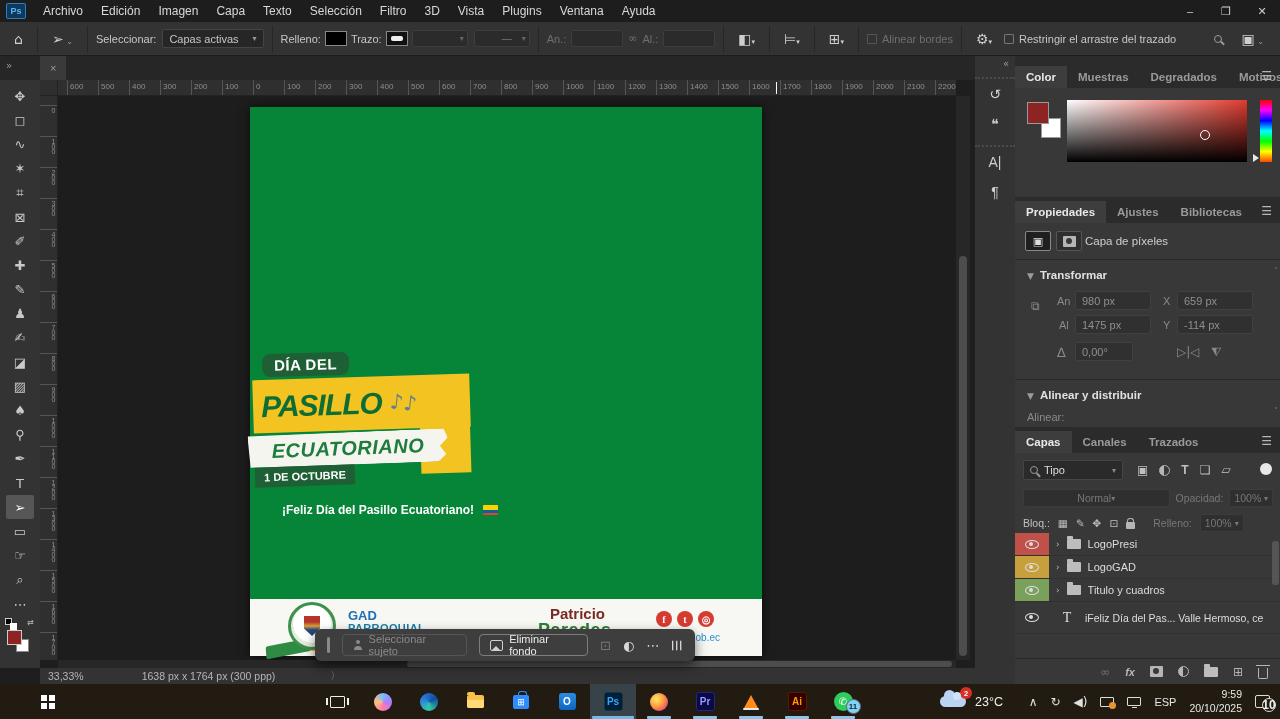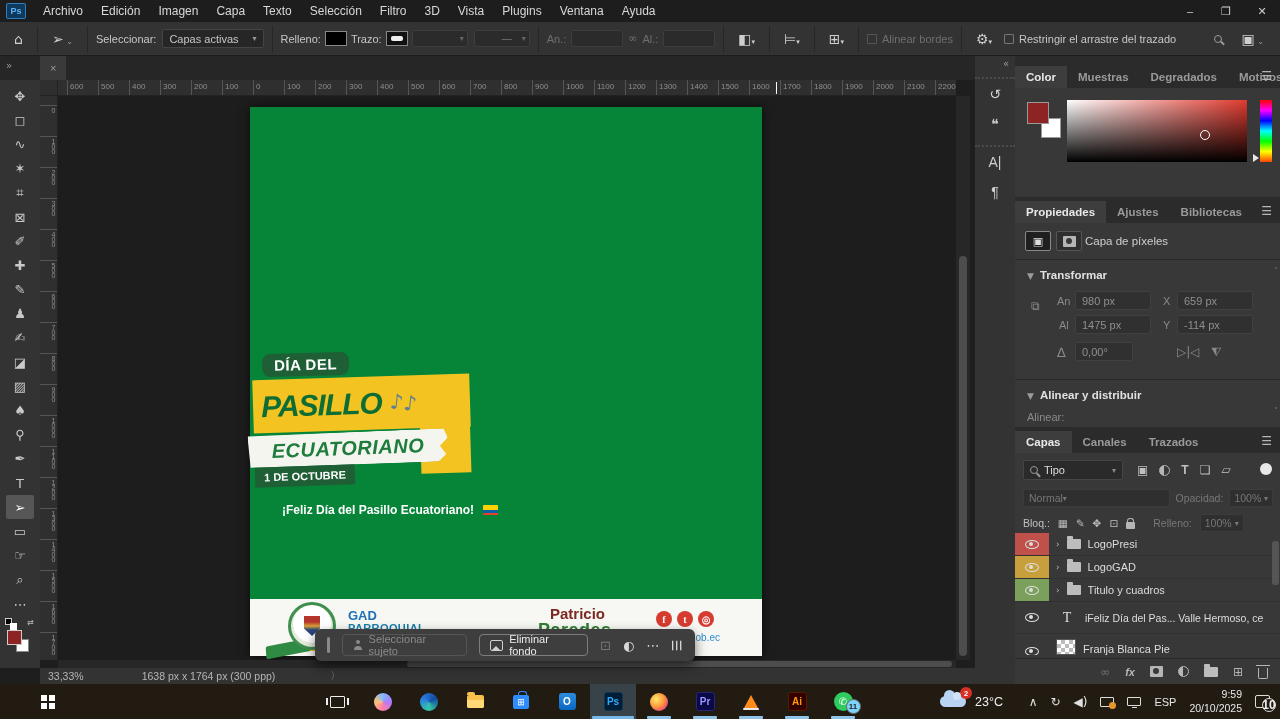--- a/index.html
+++ b/index.html
@@ -129,21 +129,21 @@
 .tf-box{position:absolute;width:76px;height:19px;background:#303030;border:1px solid #404040;border-radius:2px;color:#8f8f8f;font-size:11px;display:flex;align-items:center;padding:0 6px}
 .linkic{position:absolute;left:16px;top:102px;color:#8a8a8a;font-size:12px}
 .flipic{position:absolute;color:#8a8a8a;font-size:12px}
 .divid{position:absolute;left:0;width:265px;height:1px;background:#2a2a2a}
 .pscroll{position:absolute;right:2px;color:#777;font-size:8px}
 
 .searchbox{position:absolute;left:8px;top:33px;width:100px;height:20px;background:#2a2a2a;border:1px solid #454545;border-radius:2px;display:flex;align-items:center;gap:6px;padding:0 6px;color:#ddd;font-size:11px}
 .filtics{position:absolute;left:122px;top:33px;display:flex;gap:11px;color:#c0c0c0;font-size:12px;align-items:center;height:20px}
 .ftoggle{position:absolute;right:8px;top:36px;width:12px;height:12px;border-radius:50%;background:#e8e8e8}
 .blendrow{position:absolute;left:8px;top:62px;width:250px;display:flex;align-items:center;gap:6px;font-size:10.5px;color:#777}
-.combo{width:148px;height:18px;background:#2f2f2f;border:1px solid #3c3c3c;border-radius:2px;display:flex;align-items:center;justify-content:flex-start;padding:0 5px;color:#777}
+.combo{width:148px;height:18px;background:#2f2f2f;border:1px solid #3c3c3c;border-radius:2px;display:flex;align-items:center;justify-content:center;padding:0 5px;color:#777}
 .pct{width:44px;height:18px;background:#2f2f2f;border:1px solid #3c3c3c;border-radius:2px;display:flex;align-items:center;justify-content:space-between;padding:0 4px;color:#777}
 .lockrow{position:absolute;left:8px;top:87px;width:250px;display:flex;align-items:center;gap:8px;font-size:10.5px;color:#c0c0c0}
 .lrows{position:absolute;left:0;top:106px;width:265px;height:122px;overflow:hidden}
 .lrow{display:flex;align-items:center;height:23px;border-bottom:1px solid #313131;gap:7px}
 .eyecell{width:34px;height:100%;display:flex;align-items:center;justify-content:center;flex:0 0 34px}
 .eye{position:relative;width:14px;height:9px;border:1.5px solid #ddd;border-radius:50%}
 .eye::after{content:"";position:absolute;left:3px;top:1px;width:4px;height:4px;border-radius:50%;background:#ddd}
 .chv{color:#bbb;font-size:9px}
 .folder{width:14px;height:10px;background:#bdbdbd;border-radius:1px;position:relative}
 .folder::before{content:"";position:absolute;top:-3px;left:0;width:6px;height:3px;background:#bdbdbd;border-radius:1px 1px 0 0}
@@ -633,27 +633,20 @@
         <span class="folder"></span>
         <span class="lname">Titulo y cuadros</span>
       </div>
       <div class="lrow" style="height:32px">
         <span class="eyecell">
             <span class="eye"></span>
           </span>
         <span class="tthumb">T</span>
         <span class="lname" style="font-size:10.5px">iFeliz Día del Pas... Valle Hermoso, ce</span>
       </div>
-      <div class="lrow" style="height:22px;align-items:flex-end;padding-bottom:0">
-        <span class="eyecell">
-            <span class="eye" style="margin-top:14px"></span>
-          </span>
-        <span class="checker" style="margin-top:12px"></span>
-        <span class="lname" style="margin-top:14px">Franja Blanca Pie</span>
-      </div>
       <span class="lscroll"></span>
     </div>
     <div class="lbottom">
       <span class="ic" style="color:#6f6f6f">∞</span>
       <span class="fx">fx</span>
       <span class="maskic"></span>
       <span class="halfc"></span>
       <span class="folder"></span>
       <span class="ic">⊞</span>
       <span class="trash"></span>

